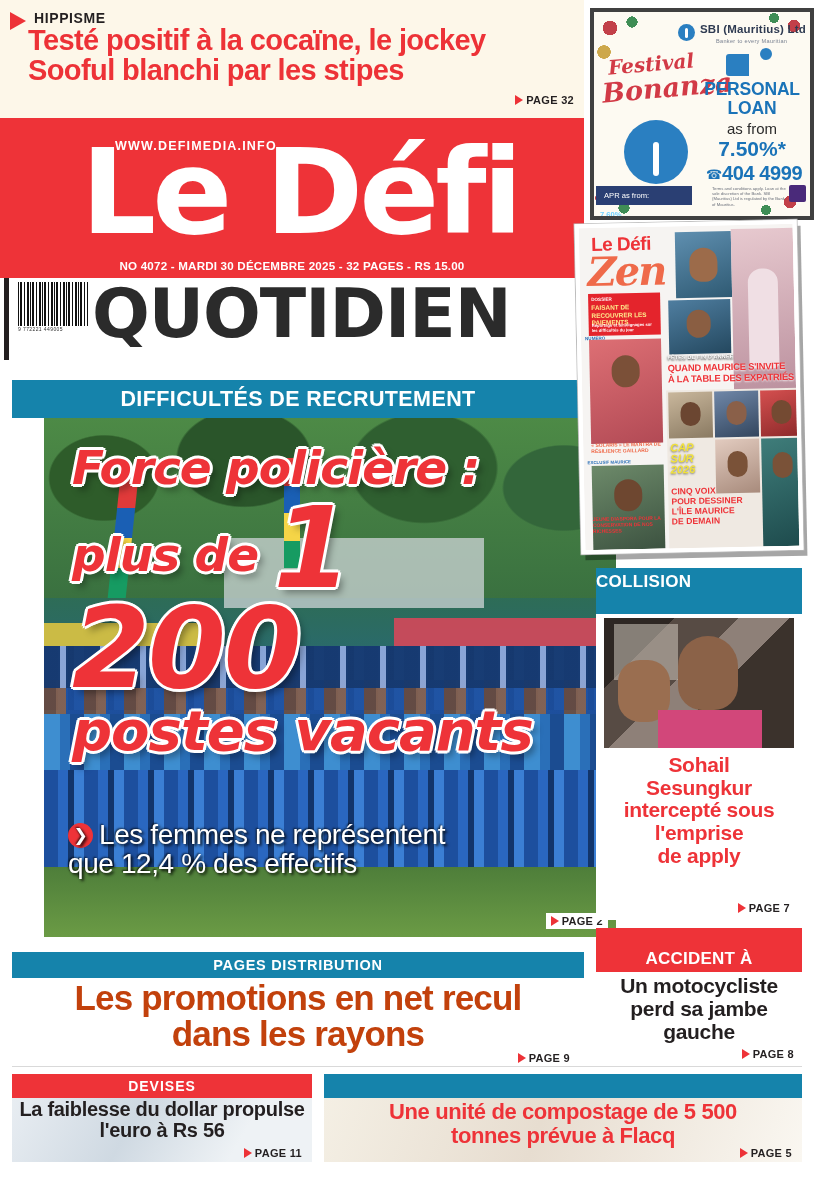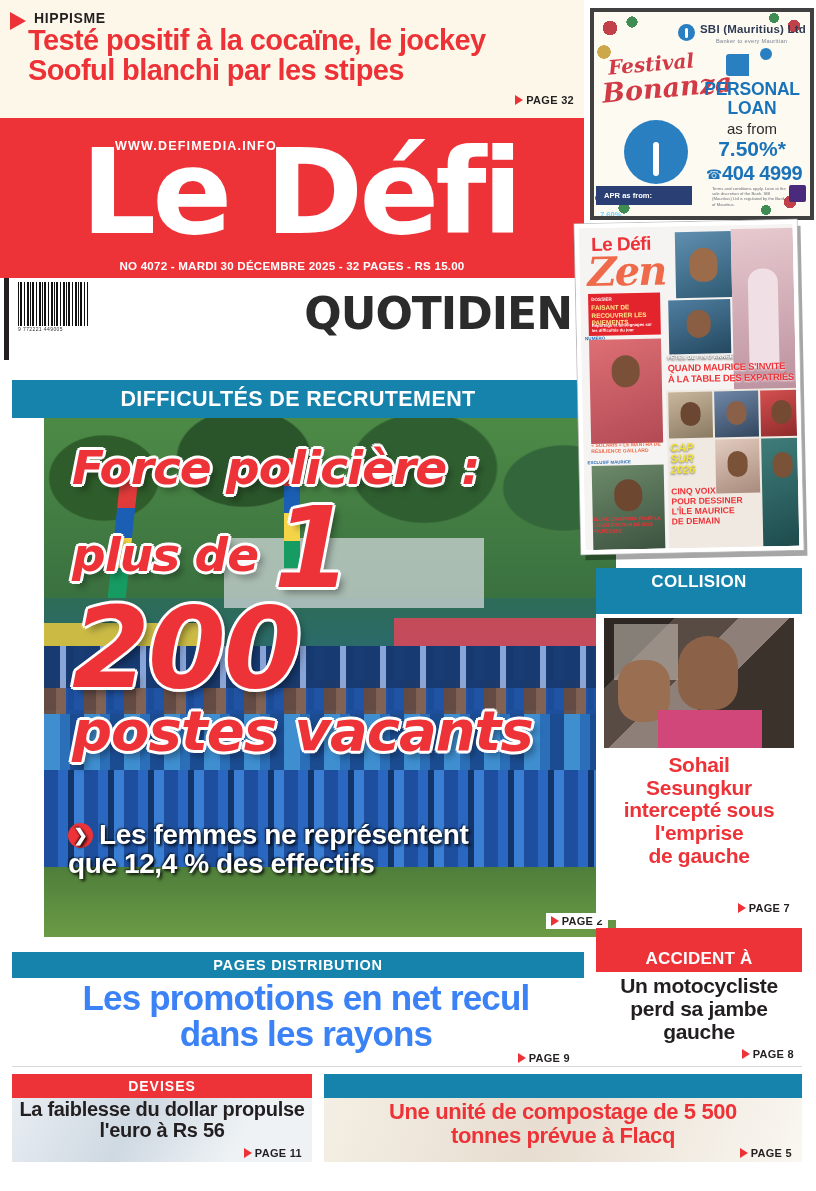--- a/index.html
+++ b/index.html
@@ -48,22 +48,22 @@
     font-size:11.6px;font-weight:bold;letter-spacing:.2px;
   }
 
   
   #subhead{left:0;top:278px;width:584px;height:82px;background:#fff;}
   #barcode{position:absolute;left:18px;top:4px;width:70px;height:44px;
     background:repeating-linear-gradient(90deg,#111 0 1px,#fff 1px 2px,#111 2px 4px,#fff 4px 6px,#111 6px 7px,#fff 7px 9px,#111 9px 11px,#fff 11px 12px);}
   #barcode-digits{position:absolute;left:18px;top:48px;width:70px;font-size:5px;color:#333;letter-spacing:.4px;}
   #quotidien{
     position:absolute;left:92px;top:-4px;width:480px;height:80px;
-    font-size:44px;line-height:80px;font-weight:bold;color:#2b2b2b;
-    font-family:"DejaVu Sans", sans-serif;letter-spacing:-1px;text-align:right;
+    font-size:68px;line-height:80px;font-weight:bold;color:#2b2b2b;
+    font-family:"DejaVu Sans", sans-serif;letter-spacing:-1px;text-align:left;
   }
   #leftrule{position:absolute;left:4px;top:0;width:5px;height:82px;background:#231f20;}
 
   
   #leadband{left:12px;top:380px;width:572px;height:38px;background:#1583ab;}
   #leadband span{
     display:block;text-align:center;line-height:38px;color:#fff;
     font-size:21.5px;font-weight:bold;letter-spacing:.4px;
   }
   #leadphoto{
@@ -109,36 +109,36 @@
                  0 3px 0 #fff, 3px 0 0 #fff, -3px 0 0 #fff, 0 -3px 0 #fff,
                  5px 6px 7px rgba(0,0,0,.35);
   }
   .lead-l1{font-size:47px;line-height:48px;}
   .lead-l2{font-size:47px;line-height:66px;position:relative;top:6px;}
   .lead-big{font-size:112px;line-height:100px;letter-spacing:-2px;vertical-align:-16px;}
   .lead-l3{font-size:56px;line-height:62px;position:relative;top:8px;}
 
   #leadsub{
     position:absolute;left:24px;bottom:58px;width:500px;color:#fff;
-    font-size:28px;line-height:1.06;font-weight:bold;letter-spacing:-.4px;
+    font-size:28px;line-height:1.06;font-weight:normal;letter-spacing:-.4px;
     text-shadow:2px 2px 3px rgba(0,0,0,.85), -1px -1px 2px rgba(0,0,0,.7);
   }
   #leadsub .chev{
     display:inline-block;width:25px;height:25px;border-radius:50%;
     background:#ee3338;color:#fff;font-size:17px;line-height:25px;text-align:center;
     vertical-align:3px;margin-right:6px;
   }
   #leadpageref{position:absolute;right:8px;bottom:8px;background:#fff;padding:2px 5px;}
 
   
   #gdband{left:12px;top:952px;width:572px;height:26px;background:#1583ab;}
   #gdband span{display:block;text-align:center;line-height:26px;color:#fff;font-size:14.5px;font-weight:bold;letter-spacing:.7px;}
   #gdbox{left:12px;top:978px;width:572px;height:88px;background:#ffffff;}
   #gdhead{
-    position:absolute;left:8px;top:2px;width:100%;text-align:center;color:#3b82f6;
+    position:absolute;left:0;top:2px;width:100%;text-align:center;color:#c2410c;
     font-size:35px;line-height:1.03;font-weight:bold;letter-spacing:-.8px;
   }
   #gdpage{position:absolute;right:14px;bottom:2px;}
 
   
   #devband{left:12px;top:1074px;width:300px;height:24px;background:#ee3338;}
   #devband span{display:block;text-align:center;line-height:24px;color:#fff;font-size:14px;font-weight:bold;letter-spacing:1px;}
   #devbox{left:12px;top:1098px;width:300px;height:64px;background:#f2f4f6;overflow:hidden;}
   #devbox .bg{position:absolute;inset:0;background:linear-gradient(120deg,#e8edf2,#cfd9e2 40%,#eef2f5 75%);}
   #devhead{position:absolute;left:0;top:1px;width:100%;text-align:center;color:#231f20;
@@ -179,21 +179,21 @@
   #handicon{position:absolute;left:132px;top:42px;width:50px;height:22px;
     background:linear-gradient(90deg,#2a7fc1 0 46%,transparent 46%);border-radius:3px;}
   #handicon:after{content:"";position:absolute;left:34px;top:-6px;width:12px;height:12px;border-radius:50%;background:#2a7fc1;}
   #ploan{position:absolute;left:104px;top:68px;width:108px;text-align:center;color:#1a73b8;font-size:17.5px;line-height:19px;font-weight:bold;letter-spacing:-.2px;}
   #asfrom{position:absolute;left:104px;top:108px;width:108px;text-align:center;color:#2b2b2b;font-size:15px;}
   #rate{position:absolute;left:104px;top:125px;width:108px;text-align:center;color:#1a73b8;font-size:21px;font-weight:bold;}
   #phoneicon{position:absolute;left:112px;top:155px;color:#1a73b8;font-size:13px;}
   #phone{position:absolute;left:128px;top:150px;color:#1a73b8;font-size:20px;font-weight:bold;letter-spacing:-.4px;}
   #sbismall{position:absolute;left:118px;top:174px;width:74px;color:#6a6f7a;font-size:4.2px;line-height:5.2px;}
   #aprbar{position:absolute;left:2px;top:174px;width:96px;height:19px;background:#2a3f73;}
-  #aprbar span{display:block;line-height:19px;color:#fff;font-size:7.6px;font-weight:bold;padding-left:4px;}
+  #aprbar span{display:block;line-height:19px;color:#fff;font-size:7.6px;font-weight:normal;padding-left:4px;}
   #aprbar b{color:#6fd0ff;}
   #sbiqr{position:absolute;right:4px;top:173px;width:17px;height:17px;background:#4a2a7a;border-radius:2px;}
 
   
   #zenwrap{left:578px;top:222px;width:230px;height:338px;}
   #zenshadow{position:absolute;left:4px;top:6px;width:222px;height:330px;background:rgba(0,0,0,.35);transform:rotate(-1.2deg);}
   #zen{position:absolute;left:0;top:0;width:222px;height:330px;background:#fff;
     border:4px solid #ffffff;box-sizing:border-box;transform:rotate(-1.2deg);overflow:hidden;
     box-shadow:0 0 0 1px #bdbdbd;}
   #zeninner{position:absolute;inset:0;background:#f6f4f2;overflow:hidden;}
@@ -230,21 +230,21 @@
   #zb3:after{content:"";position:absolute;left:11px;top:10px;width:20px;height:24px;border-radius:10px;background:#744a32;}
   #zb4{position:absolute;left:48px;top:50px;width:44px;height:54px;background:linear-gradient(160deg,#e2cbbf,#a88b7c);}
   #zb4:after{content:"";position:absolute;left:12px;top:12px;width:20px;height:26px;border-radius:10px;background:#7a5238;}
   #zb5{position:absolute;left:94px;top:50px;width:42px;height:108px;background:linear-gradient(160deg,#3f7d7a,#1d4a4c);}
   #zb5:after{content:"";position:absolute;left:11px;top:14px;width:20px;height:26px;border-radius:10px;background:#7a5238;}
   #zcap{position:absolute;left:3px;top:52px;width:44px;color:#f2e23a;font-size:11px;line-height:11px;font-weight:bold;font-style:italic;text-shadow:0 1px 2px rgba(0,0,0,.5);}
   #zcinq{position:absolute;left:3px;top:96px;width:88px;color:#ee3338;font-size:8.6px;line-height:10px;font-weight:bold;}
 
   
   #colband{left:596px;top:568px;width:206px;height:46px;background:#1583ab;}
-  #colband span{display:block;text-align:center;color:#fff;font-size:17px;line-height:23px;font-weight:bold;padding-top:1px;letter-spacing:.3px;}
+  #colband span{display:block;text-align:left;color:#fff;font-size:17px;line-height:23px;font-weight:bold;padding-top:1px;letter-spacing:.3px;}
   #colbox{left:596px;top:614px;width:206px;height:306px;background:#fff;}
   #colphoto{position:absolute;left:8px;top:4px;width:190px;height:130px;overflow:hidden;background:#6a5f58;}
   #colphoto .car{position:absolute;inset:0;background:linear-gradient(135deg,#2e2723 0 22%,#574b44 22% 42%,#8e8078 42% 58%,#3b322c 58% 100%);}
   #colphoto .win{position:absolute;left:10px;top:6px;width:64px;height:56px;background:#cfc9bd;opacity:.55;}
   #colphoto .face{position:absolute;left:74px;top:18px;width:60px;height:74px;border-radius:30px 30px 24px 24px;background:#8b6248;}
   #colphoto .hand{position:absolute;left:14px;top:42px;width:52px;height:62px;border-radius:22px;background:#9a6e50;}
   #colphoto .shirt{position:absolute;left:54px;top:92px;width:104px;height:40px;background:#d2477a;}
   #colhead{position:absolute;left:0;top:140px;width:100%;text-align:center;color:#ee3338;
     font-size:21px;line-height:1.08;font-weight:bold;letter-spacing:-.3px;}
   #colpage{position:absolute;right:12px;bottom:6px;}
@@ -463,21 +463,21 @@
       <div class="win"></div>
       <div class="hand"></div>
       <div class="face"></div>
       <div class="shirt"></div>
     </div>
     <div id="colhead">
       <div>Sohail</div>
       <div>Sesungkur</div>
       <div>intercepté sous</div>
       <div>l'emprise</div>
-      <div>de gauche</div>
+      <div>de apply</div>
     </div>
     <div id="colpage" class="pageref">
       <span class="pt"></span>
       <span>PAGE 7</span>
     </div>
   </div>
 
   <div class="abs" id="accband">
     <span>
       <span>ACCIDENT À</span><br>

